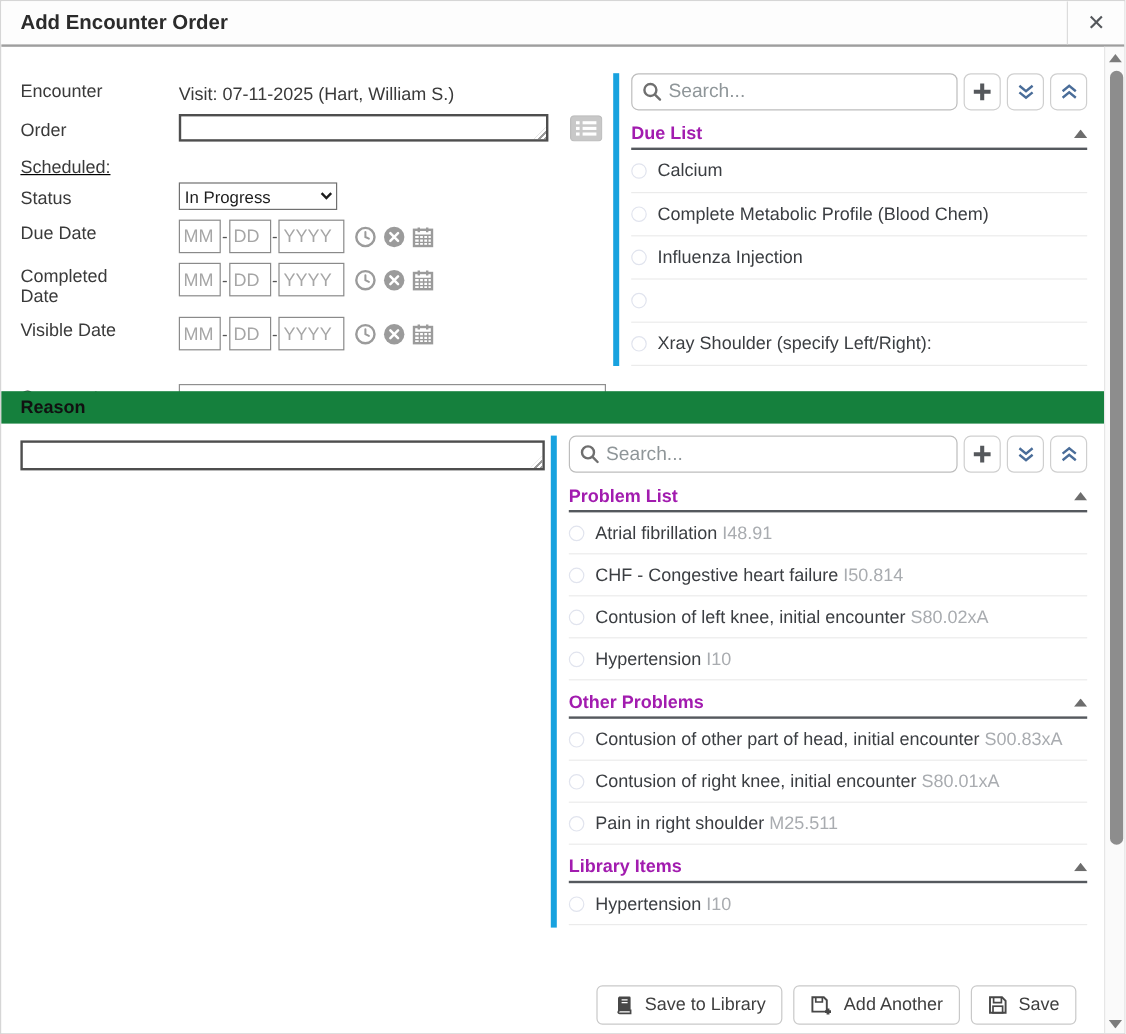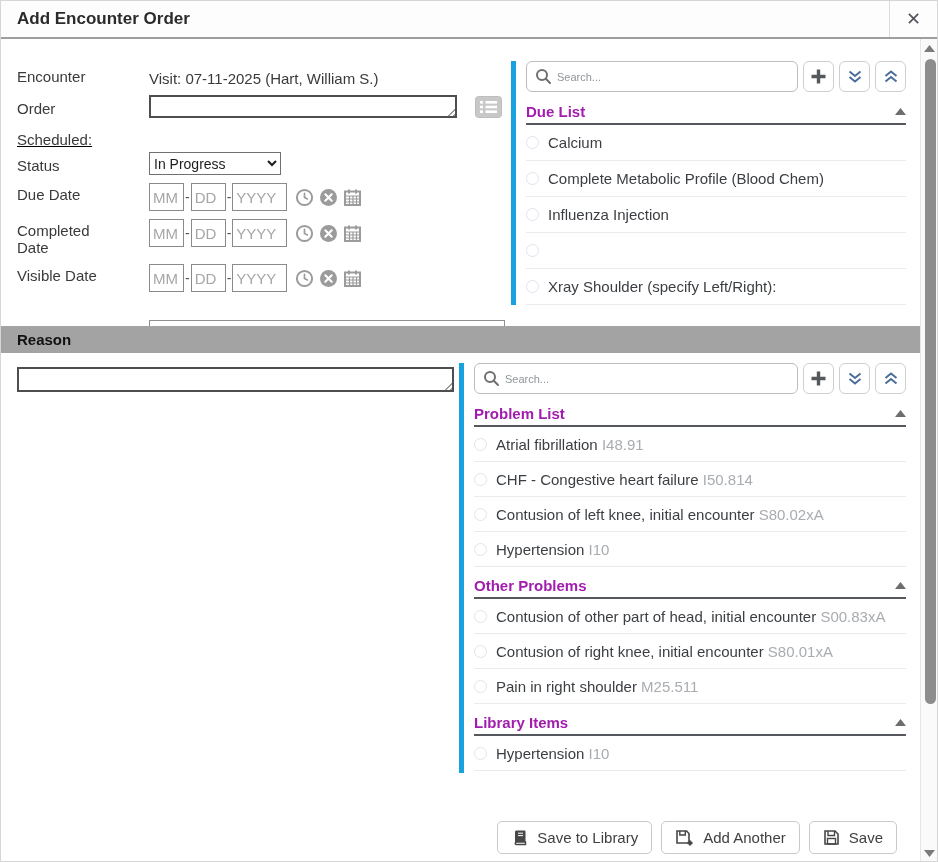--- a/index.html
+++ b/index.html
@@ -44,36 +44,36 @@
   .dicons svg { display:block; cursor:pointer; }
 
   .comments-box { position:relative; width:356px; height:27px; border:1px solid #8f8f8f; background:#fff; }
 
   
   .panel { position:absolute; background:#fff; border-left:5px solid #18a2df; }
   .panel-due { left:510px; top:60px; width:395px; padding-left:10px; }
   .srow { display:flex; align-items:center; }
   .search-wrap { position:relative; flex:1; }
   .search-wrap svg { position:absolute; left:9px; top:7px; }
-  .search-input { width:100%; height:31px; border:1px solid #bdbdbd; border-radius:6px; padding:0 8px 0 30px; font-size:11px; font-family:inherit; color:#14532d; background:#fff; }
+  .search-input { width:100%; height:31px; border:1px solid #bdbdbd; border-radius:6px; padding:0 8px 0 30px; font-size:16px; font-family:inherit; color:#14532d; background:#fff; }
   .search-input::placeholder { color:#8f9699; }
   .sq-btn { width:31px; height:31px; margin-left:5px; border:1px solid #cfcfcf; border-radius:6px; background:#fff; display:flex; align-items:center; justify-content:center; cursor:pointer; flex:none; padding:0; }
 
   .sect { margin-top:7px; }
   .sect + .sect { margin-top:6px; }
   .sect-head { display:flex; align-items:center; justify-content:space-between; height:26px; border-bottom:2px solid #55595e; cursor:pointer; }
   .sect-title { font-size:15px; font-weight:bold; color:#a21caf; }
   .list-item { display:flex; align-items:center; gap:9px; border-bottom:1px solid #ebebeb; font-size:15px; color:#3b3e42; cursor:pointer; }
   .panel-due .list-item { height:36px; }
   .panel-prob .list-item { height:35px; }
   .radio { width:13px; height:13px; border:1px solid #e1e4ee; border-radius:50%; flex:none; }
   .code { color:#a9acb0; }
 
   
-  .reason-band { position:absolute; left:0; top:325px; right:17px; height:27px; background:#a3a3a3; display:flex; align-items:center; }
+  .reason-band { position:absolute; left:0; top:325px; right:17px; height:27px; background:#15803d; display:flex; align-items:center; }
   .reason-band span { font-size:15px; font-weight:bold; color:#111; padding-left:16px; }
   .reason-input { position:absolute; left:16px; top:366px; width:437px; height:25px; border:2px solid #4e4e4e; background:#fff; }
 
   
   .panel-prob { left:458px; top:362px; width:447px; padding-left:10px; padding-bottom:2px; }
 
   
   .footer { position:absolute; top:820px; right:17px; left:0; display:flex; justify-content:flex-end; gap:9px; padding-right:23px; }
   .foot-btn { height:33px; border:1px solid #c9c9c9; border-radius:5px; background:#fff; display:flex; align-items:center; gap:9px; padding:0 13px; font-size:15px; font-family:inherit; color:#3f3f3f; cursor:pointer; }
 

